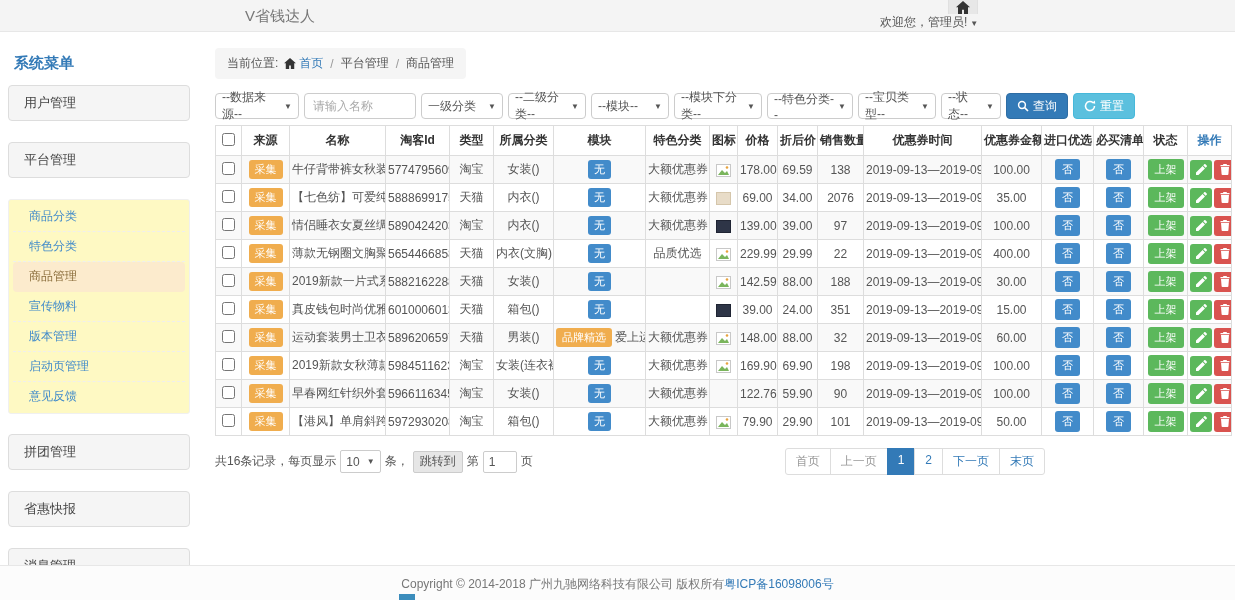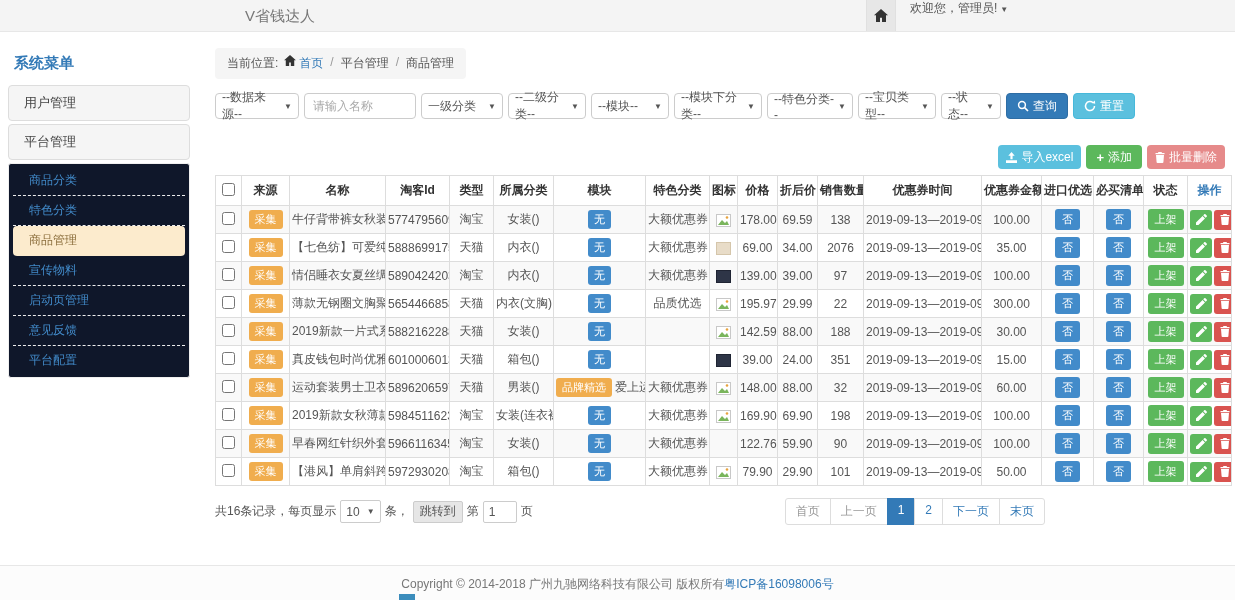--- a/index.html
+++ b/index.html
@@ -4,39 +4,39 @@
 <style>
   * { box-sizing: border-box; margin: 0; padding: 0; }
   html,body { width:1235px; height:600px; overflow:hidden; }
   body {
     font-family: "Liberation Sans", "DejaVu Sans", sans-serif;
     font-size: 12px; color:#555; background:#fff; position:relative;
   }
   
   .topbar { height:32px; background:#f4f4f4; border-bottom:1px solid #e7e7e7; position:relative; }
   .brand { position:absolute; left:245px; top:0; line-height:31px; font-size:15px; color:#777; }
-  .topbar-right { position:absolute; left:866px; top:0; height:31px; display:flex; align-items:flex-start; }
+  .topbar-right { position:absolute; left:866px; top:0; height:31px; display:flex; align-items:flex-end;flex-direction:column; }
   .home-btn { width:30px; height:31px; background:#e7e7e7; border-left:1px solid #e0e0e0; border-right:1px solid #e0e0e0;
               display:flex; align-items:center; justify-content:center; cursor:pointer; }
   .welcome { margin-left:14px; color:#555; cursor:pointer; }
   .caret-txt { font-size:8px; color:#555; margin-left:3px; }
   
   .page-wrap { display:flex; align-items:flex-start; height:533px; overflow:hidden; }
   
   .sidebar { width:182px; margin:14px 0 0 8px; flex:none; }
   .side-title { font-size:15px; font-weight:bold; color:#337ab7; padding:8px 6px 12px 6px; }
-  .side-header { background:#f5f5f5; border:1px solid #ddd; border-radius:4px; margin-bottom:3px;
+  .side-header { background:#f5f5f5; border:1px solid #ddd; border-radius:4px; margin-bottom:21px;
                  padding:8px 15px; color:#444; font-size:13px; cursor:pointer; }
-  .side-sub { background:#0f172a; border:1px solid #f0f0f0; border-radius:3px; margin-bottom:20px; padding:2px 4px; }
+  .side-sub { background:#fef9c3; border:1px solid #f0f0f0; border-radius:3px; margin-bottom:20px; padding:2px 4px; }
   .side-sub-item { padding:6px 16px; color:#428bca; border-bottom:1px dashed #eee; cursor:pointer; }
   .side-sub-item:last-child { border-bottom:none; }
   .side-sub-item.active { background:#fcebcd; border-radius:4px; color:#8a6d3b; border-bottom:1px dashed transparent; }
   
   .main { flex:1; margin-left:25px; margin-right:10px; margin-top:16px; max-width:1010px; }
-  .breadcrumb { display:inline-flex; align-items:flex-start; background:#f5f5f5; border-radius:4px;
+  .breadcrumb { display:inline-flex; align-items:center; background:#f5f5f5; border-radius:4px;
                 padding:7px 12px; color:#555; }
   .breadcrumb .bc-home-icon { margin:0 3px 0 6px; display:inline-flex; }
   .bc-link { color:#337ab7; cursor:pointer; }
   .bc-sep { color:#999; margin:0 7px; }
   
   .filter-row { display:flex; align-items:center; margin-top:14px; gap:5px; }
   .fsel { border:1px solid #ccc; border-radius:4px; height:26px; background:#fff; display:flex;
           align-items:center; justify-content:space-between; padding:0 6px; color:#555; cursor:pointer; }
   .filter-row > *:nth-child(1) { width:84px; }
   .filter-row > *:nth-child(2) { width:112px; }
@@ -127,23 +127,28 @@
     <div class="side-title">系统菜单</div>
     <div id="side-top">
         <div class="side-header">用户管理</div>
         <div class="side-header">平台管理</div>
       </div>
     <div class="side-sub" id="side-sub">
         <div class="side-sub-item">商品分类</div>
         <div class="side-sub-item">特色分类</div>
         <div class="side-sub-item active">商品管理</div>
         <div class="side-sub-item">宣传物料</div>
+        <div class="side-sub-item">版本管理</div>
         <div class="side-sub-item">启动页管理</div>
         <div class="side-sub-item">意见反馈</div>
-        <div class="side-sub-item">平台配置</div>
+      </div>
+    <div id="side-bottom">
+        <div class="side-header">拼团管理</div>
+        <div class="side-header">省惠快报</div>
+        <div class="side-header">消息管理</div>
       </div>
   </div>
 
   <div class="main">
     <div class="breadcrumb">
       <span>当前位置:</span>
       <span class="bc-home-icon">
         <svg width="12" height="11" viewBox="0 0 14 13">
             <path fill="#333" d="M7 0L0 6.2h2V13h4V8.8h2V13h4V6.2h2L7 0z"></path>
           </svg>
@@ -198,38 +203,20 @@
         </button>
         <button class="btn btn-reset">
           <svg width="12" height="12" viewBox="0 0 12 12">
             <path fill="none" stroke="#fff" stroke-width="1.5" d="M10.5 6a4.5 4.5 0 1 1-1.4-3.2"></path>
             <path fill="#fff" d="M10.8 0.4l.4 3.4-3.3-.8z"></path>
           </svg>
           <span>重置</span>
         </button>
       </div>
 
-    <div class="actions">
-      <button class="btn btn-import">
-        <svg width="11" height="11" viewBox="0 0 12 12">
-            <path fill="#fff" d="M6 0l3.5 4H7.2v4H4.8V4H2.5L6 0zM0 9h12v3H0V9z"></path>
-          </svg>
-        <span>导入excel</span>
-      </button>
-      <button class="btn btn-add">
-        <span class="plus">+</span>
-        <span>添加</span>
-      </button>
-      <button class="btn btn-batch">
-        <svg width="10" height="11" viewBox="0 0 10 11">
-            <path fill="#fff" d="M3.4 0h3.2L7 1h2.5v1.2H.5V1H3l.4-1zM1 3h8l-.6 7.2a.9.9 0 0 1-.9.8H2.5a.9.9 0 0 1-.9-.8L1 3z"></path>
-          </svg>
-        <span>批量删除</span>
-      </button>
-    </div>
 
     <table>
       <colgroup>
         <col style="width:26px">
           <col style="width:48px">
           <col style="width:96px">
           <col style="width:64px">
         <col style="width:44px">
           <col style="width:60px">
           <col style="width:92px">
@@ -371,25 +358,25 @@
             <td>内衣(文胸)</td>
             <td><span class="module-cell">
                 <span class="badge badge-blue">无</span>
               </span></td>
             <td>品质优选</td>
             <td><svg class="thumb" width="15" height="13" viewBox="0 0 15 13">
                 <rect x="0.5" y="0.5" width="14" height="12" fill="#fff" stroke="#c8c8c8"></rect>
                 <path fill="#7ab55c" d="M2 11l4-5 3 3 2-2 2 4H2z"></path>
                 <circle cx="11" cy="3.5" r="1.3" fill="#e8a33d"></circle>
               </svg></td>
-            <td>195.97</td>
+            <td>229.99</td>
             <td>29.99</td>
             <td>22</td>
             <td>2019-09-13—2019-09-17</td>
-            <td>300.00</td>
+            <td>400.00</td>
             <td><button class="tbtn tbtn-blue">否</button></td>
             <td><button class="tbtn tbtn-blue">否</button></td>
             <td><button class="tbtn tbtn-green">上架</button></td>
             <td><button class="tbtn opbtn op-edit">
                 <svg width="11" height="11" viewBox="0 0 11 11">
                   <path fill="#fff" d="M0 8.6V11h2.4L9 4.4 6.6 2 0 8.6zM10.7 2.7a.8.8 0 0 0 0-1.1L9.4.2a.8.8 0 0 0-1.1 0L7.2 1.3l2.4 2.4 1.1-1z"></path>
                 </svg>
               </button><button class="tbtn opbtn op-del">
                 <svg width="10" height="11" viewBox="0 0 10 11">
                   <path fill="#fff" d="M3.4 0h3.2L7 1h2.5v1.2H.5V1H3l.4-1zM1 3h8l-.6 7.2a.9.9 0 0 1-.9.8H2.5a.9.9 0 0 1-.9-.8L1 3z"></path>

